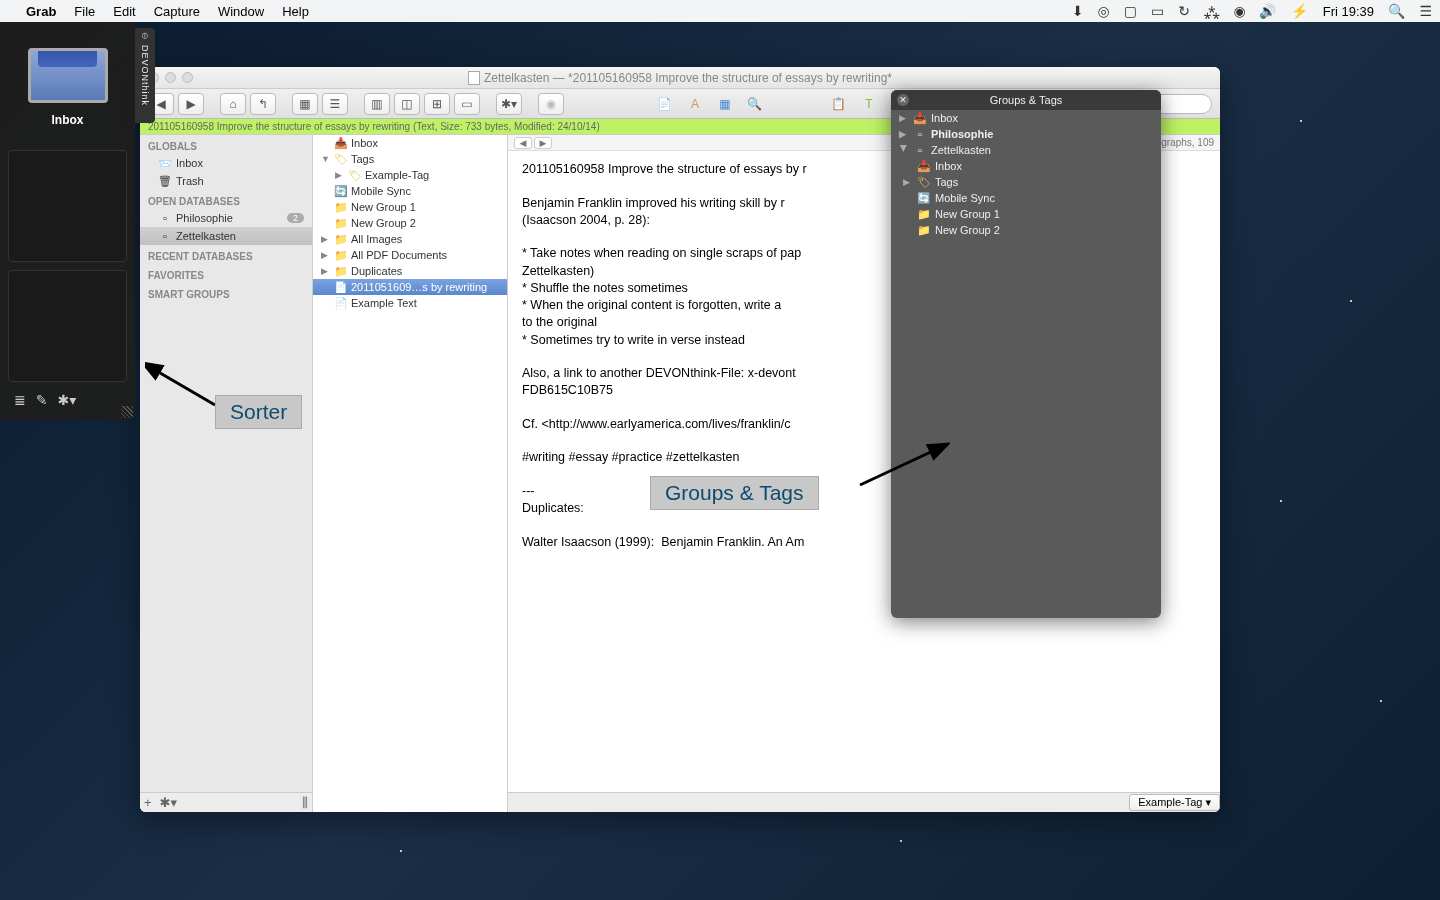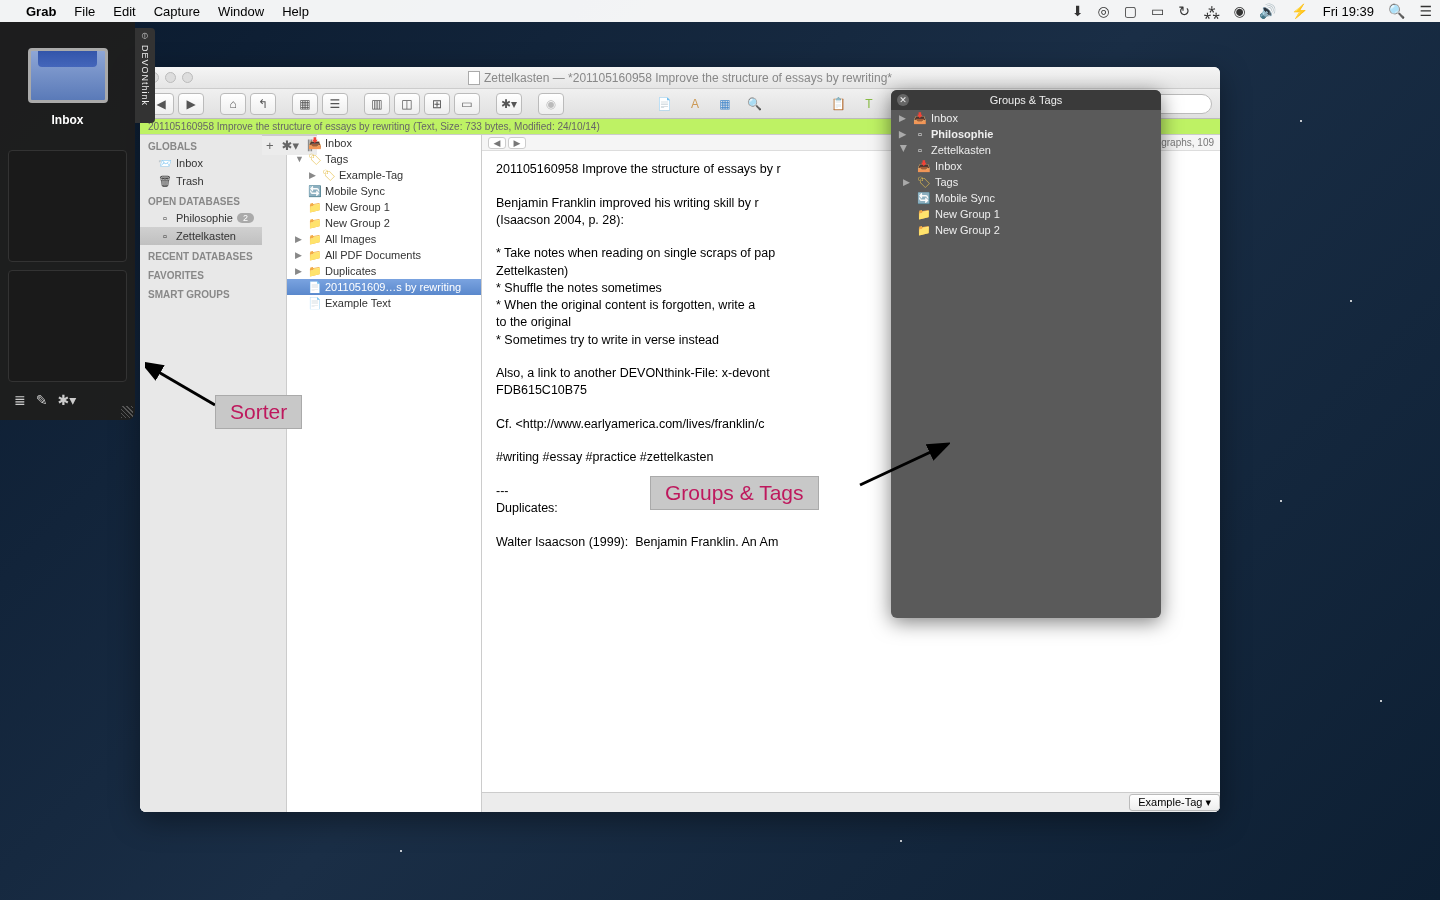--- a/index.html
+++ b/index.html
@@ -32,21 +32,21 @@
 .doc-icon { width: 12px; height: 14px; background: #fff; border: 1px solid #aaa; margin-right: 4px; display: inline-block; vertical-align: middle; }
 
 .toolbar { height: 30px; background: linear-gradient(#f0f0f0, #e0e0e0); border-bottom: 1px solid #bbb; display: flex; align-items: center; padding: 0 8px; gap: 4px; }
 .tb-btn { width: 26px; height: 22px; border: 1px solid #bbb; border-radius: 4px; background: linear-gradient(#fff,#eee); display: flex; align-items: center; justify-content: center; font-size: 12px; color: #555; }
 .tb-sep { width: 8px; }
 .tb-search { margin-left: auto; width: 100px; height: 20px; border: 1px solid #bbb; border-radius: 10px; background: #fff; }
 
 .infobar { height: 16px; background: #bef264; border-bottom: 1px solid #ccc; font-size: 10px; color: #666; padding: 0 8px; display: flex; align-items: center; }
 
 .main { flex: 1; display: flex; background: #fff; }
-.sidebar-left { width: 147px; background: #e8e8e8; border-right: 1px solid #ccc; font-size: 11px; display: flex; flex-direction: row; }
+.sidebar-left { width: 173px; background: #e8e8e8; border-right: 1px solid #ccc; font-size: 11px; display: flex; flex-direction: column; }
 .sb-header { color: #888; font-weight: bold; padding: 6px 8px 2px; font-size: 10px; }
 .sb-item { padding: 3px 8px 3px 18px; display: flex; align-items: center; gap: 4px; color: #333; }
 .sb-item.selected { background: linear-gradient(#d0d0d0, #c0c0c0); }
 .sb-badge { margin-left: auto; background: #aaa; color: #fff; border-radius: 8px; padding: 0 6px; font-size: 9px; }
 .sb-icon { width: 14px; height: 12px; display: inline-flex; align-items: center; justify-content: center; font-size: 11px; }
 
 .middle { width: 195px; border-right: 1px solid #ccc; font-size: 11px; }
 .tree-item { padding: 2px 4px 2px 8px; display: flex; align-items: center; gap: 3px; color: #333; }
 .tree-item .arrow { width: 10px; color: #888; font-size: 9px; }
 .tree-item.selected { background: linear-gradient(#7aa3e0, #5a88cc); color: #fff; }
@@ -70,21 +70,21 @@
 .groups-panel { position: absolute; top: 90px; left: 891px; width: 270px; height: 528px; background: #5a5a5a; border-radius: 6px; box-shadow: 0 4px 20px rgba(0,0,0,0.5); z-index: 200; color: #eee; font-size: 11px; }
 .gp-title { height: 20px; background: #3a3a3a; border-radius: 6px 6px 0 0; display: flex; align-items: center; justify-content: center; position: relative; font-size: 11px; }
 .gp-close { position: absolute; left: 6px; width: 12px; height: 12px; background: #666; border-radius: 50%; display:flex; align-items:center; justify-content:center; font-size: 9px; }
 .gp-item { padding: 2px 8px; display: flex; align-items: center; gap: 4px; }
 .gp-arrow { width: 10px; color: #aaa; font-size: 9px; }
 .gp-item.bold { font-weight: bold; }
 .gp-item.open .gp-arrow { transform: rotate(90deg); display: inline-block; }
 .gp-item.indent1 { padding-left: 26px; }
 
 .anno { position: absolute; z-index: 300; }
-.anno-label { background: #c8c8c8; padding: 4px 14px; font-size: 21px; color: #be185d; border: 1px solid #aaa; }
+.anno-label { background: #c8c8c8; padding: 4px 14px; font-size: 21px; color: #0c4a6e; border: 1px solid #aaa; }
 .anno-arrow { position: absolute; z-index: 299; }
 </style>
 </head>
 <body>
 
 <div class="star" style="top:120px; left:1300px;"></div>
 <div class="star" style="top:300px; left:1350px;"></div>
 <div class="star" style="top:500px; left:1280px;"></div>
 <div class="star" style="top:700px; left:1380px;"></div>
 <div class="star" style="top:850px; left:400px;"></div>

